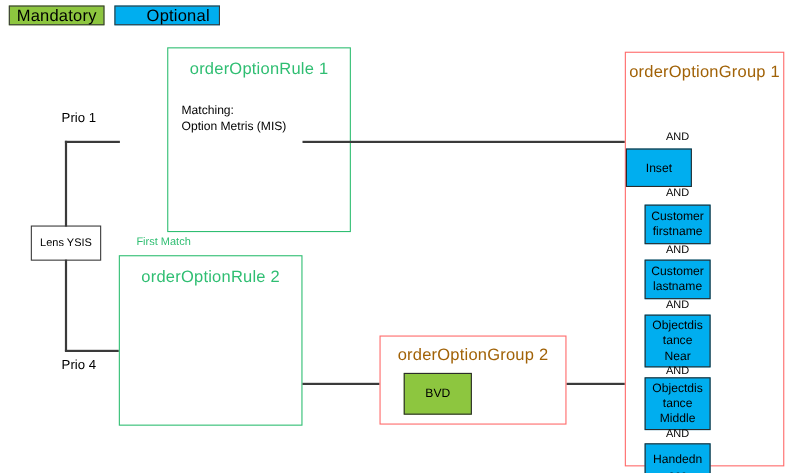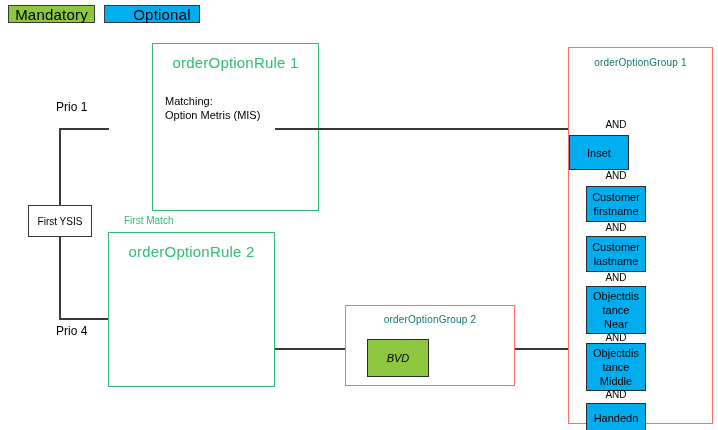--- a/index.html
+++ b/index.html
@@ -66,22 +66,22 @@
 
   
   .group-box {
     border: 1.5px solid #FF6A6A;
     background: #ffffff;
   }
   .group-title {
     position: absolute;
     left: 0; right: 0;
     text-align: center;
-    color: #0f766e;
-    font-size: 10px;
+    color: #a16207;
+    font-size: 15px;
     letter-spacing: .2px;
   }
   #group1 { left: 568px; top: 47px;  width: 145px; height: 377px; }
   #group2 { left: 345px; top: 305px; width: 170px; height: 81px; }
 
   
   .chip {
     position: absolute;
     display: flex;
     align-items: center;
@@ -132,21 +132,21 @@
 <div id="canvas">
 
   <div class="abs legend-box legend-mandatory">
     <span>Mandatory</span>
   </div>
   <div class="abs legend-box legend-optional">
     <span>Optional</span>
   </div>
 
   <div class="abs plain-box" id="lensysis">
-    <span>First YSIS</span>
+    <span>Lens YSIS</span>
   </div>
 
   <div class="abs vline" style="left:59px; top:128px; height:78px;"></div>
   <div class="abs vline" style="left:59px; top:236px; height:83px;"></div>
 
   <div class="abs hline" style="left:59px; top:128px; width:50px;"></div>
   <div class="abs hline" style="left:59px; top:318px; width:50px;"></div>
 
   <div class="prio-label" style="left:56px; top:100px;">Prio 1</div>
   <div class="prio-label" style="left:56px; top:324px;">Prio 4</div>
@@ -165,21 +165,21 @@
   </div>
 
   <div class="abs hline" style="left:275px; top:128px; width:294px;"></div>
 
   <div class="abs hline" style="left:275px; top:348px; width:71px;"></div>
 
   <div class="abs hline" style="left:514px; top:348px; width:55px;"></div>
 
   <div class="abs group-box" id="group2">
     <div class="group-title" style="top:8px;">orderOptionGroup 2</div>
-    <div class="chip mandatory" style="left:21px; top:33px; width:62px; height:38px;font-style:italic;">
+    <div class="chip mandatory" style="left:21px; top:33px; width:62px; height:38px;">
       <span>BVD</span>
     </div>
   </div>
 
   <div class="abs group-box" id="group1">
     <div class="group-title" style="top:9px;">orderOptionGroup 1</div>
 
     <div class="and-label" style="left:17px; top:71px;">AND</div>
 
     <div class="chip optional" style="left:0; top:87px; width:60px; height:35px;">

